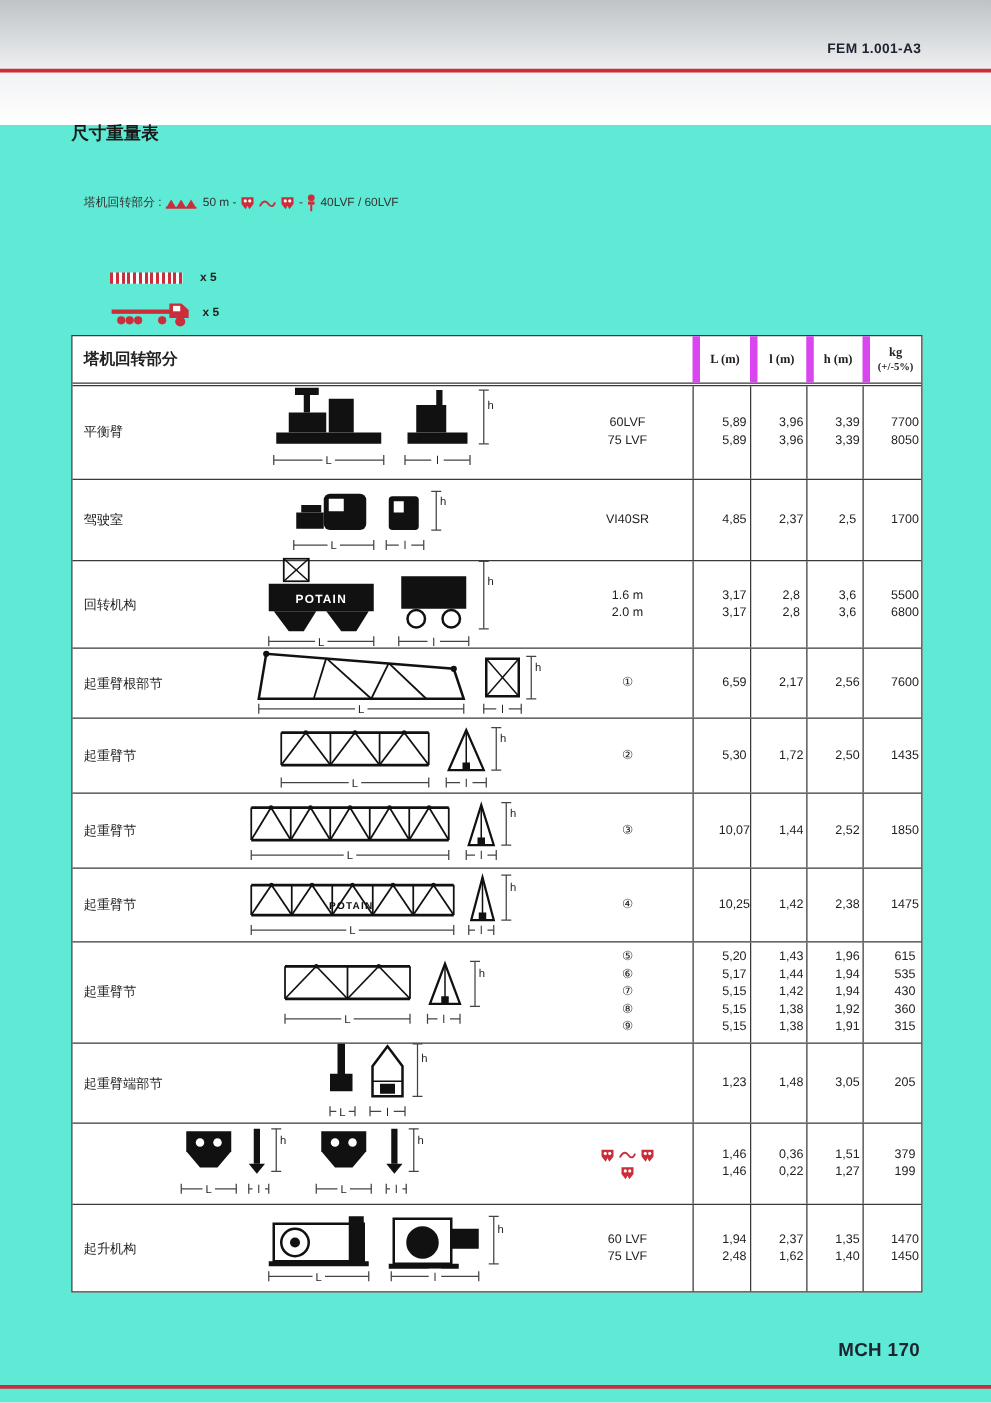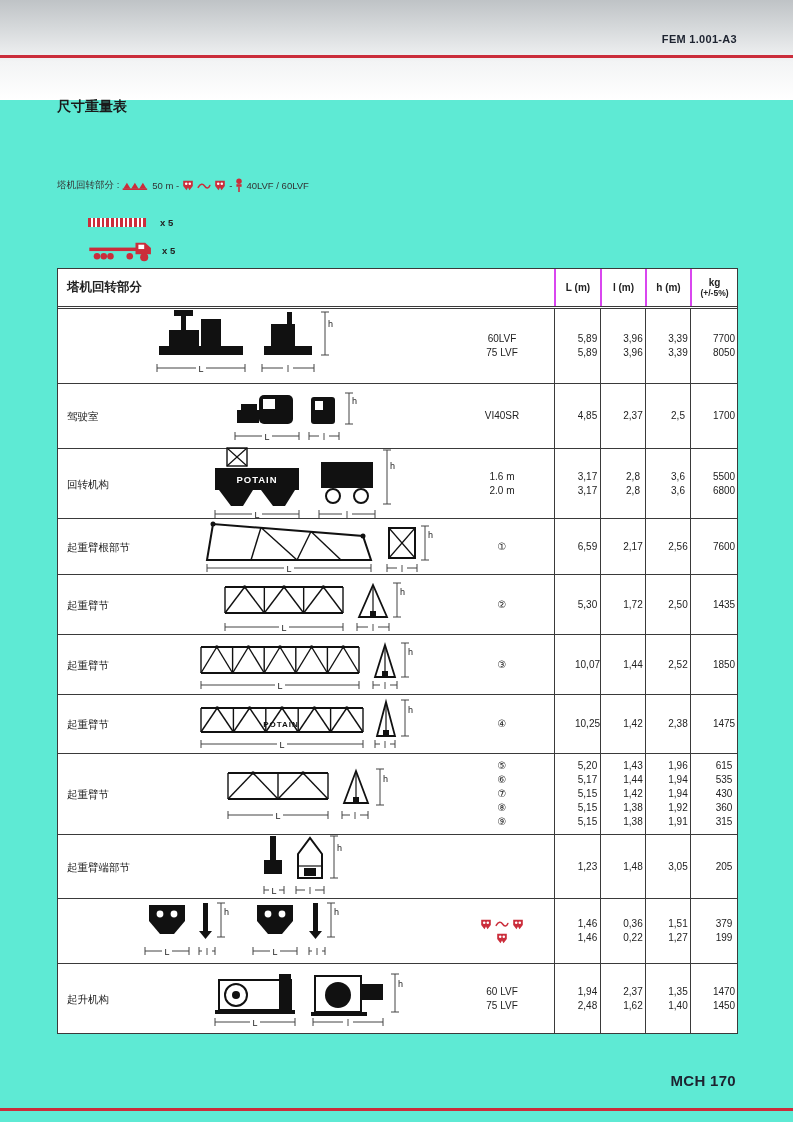--- a/index.html
+++ b/index.html
@@ -5,34 +5,34 @@
   html,body{margin:0;padding:0;background:#e8e8e8;}
   .page{position:relative;width:793px;height:1122px;margin:0 auto;background:#5eead4;overflow:hidden;
         font-family:"Liberation Sans","DejaVu Sans",sans-serif;color:#222;}
   .topband{position:absolute;left:0;top:0;width:793px;height:100px;
         background:linear-gradient(to bottom,#bfc3c6 0%,#d6d9db 28%,#f3f4f5 62%,#fff 100%);}
   .docref{position:absolute;top:33px;right:56px;font-size:11px;font-weight:bold;color:#1d2330;letter-spacing:.3px;}
   .rule{position:absolute;left:0;width:793px;height:3px;}
   .rule.top{top:55px;}
   .rule.bottom{top:1108px;}
   .title{position:absolute;left:57px;top:98px;font-size:14px;font-weight:bold;color:#1a1a1a;}
-  .introline{position:absolute;left:57px;top:155px;display:flex;align-items:center;gap:3px;font-size:9.5px;color:#333;white-space:nowrap;margin-top:23px;}
+  .introline{position:absolute;left:67px;top:155px;display:flex;align-items:center;gap:3px;font-size:9.5px;color:#333;white-space:nowrap;}
   .introline .iic{display:inline-flex;align-items:center;}
   .transport{position:absolute;left:88px;top:203px;}
   .trrow{display:flex;align-items:center;height:18px;margin-top:10px;}
   .stripes{width:58px;height:9px;border:none;
         background:repeating-linear-gradient(to right,var(--red) 0 2.5px,#fff 2.5px 4.6px);}
   .xlabel{font-size:9.5px;font-weight:bold;color:#222;margin-left:14px;}
   .truckwrap{display:inline-flex;}
   
   .dtable{position:absolute;left:57px;top:268px;width:681px;border:1.5px solid #3a3a3a;box-sizing:border-box;background:#fff;}
   .thead{display:flex;height:40px;border-bottom:3px double #3a3a3a;box-sizing:border-box;}
   .hc{display:flex;align-items:center;justify-content:center;box-sizing:border-box;font-size:10px;font-weight:bold;text-align:center;line-height:11px;}
   .hc.part{flex:1;justify-content:flex-start;padding-left:9px;font-size:12.5px;text-align:right;}
-  .hc.v{border-left:2px solid #d946ef;flex-direction:column;}
+  .hc.v{border-left:6px solid #d946ef;flex-direction:column;font-family:Liberation Serif, serif;}
   .w1{width:46px;} .w2{width:45px;} .w3{width:45px;} .w4{width:47px;}
   .kg2{font-size:8.5px;font-weight:bold;}
   .tbody .trow{display:flex;box-sizing:border-box;}
   .tbody .trow + .trow{border-top:1px solid #3a3a3a;}
   .c{display:flex;align-items:center;justify-content:center;box-sizing:border-box;font-size:10px;line-height:14px;white-space:pre-line;text-align:center;}
   .c.label{width:124px;justify-content:flex-start;text-align:left;padding-left:9px;font-size:10.5px;color:#1c1c1c;}
   .c.draw{flex:1;justify-content:center;}
   .c.variant{width:104px;color:#222;}
   .c.val{border-left:1px solid #3a3a3a;padding-left:20px;}
   .reeve{flex-direction:column;gap:3px;}
@@ -118,20 +118,21 @@
       <div class="hc v w2">l (m)</div>
       <div class="hc v w3">h (m)</div>
       <div class="hc v w4">
         <span>kg</span>
         <span class="kg2">(+/-5%)</span>
       </div>
     </div>
     <div class="tbody">
 
       <div class="trow" style="height:74px">
+        <div class="c label">平衡臂</div>
         <div class="c draw"><span><svg width="250" height="68" viewBox="0 0 250 68">
                 <rect x="30" y="36" width="84" height="9" fill="#111"></rect>
                 <rect x="40" y="20" width="30" height="16" fill="#111"></rect>
        <rect x="72" y="9" width="20" height="27" fill="#111"></rect>
                 <rect x="52" y="2" width="5" height="18" fill="#111"></rect>
        <rect x="45" y="0" width="19" height="6" fill="#111"></rect>
        <rect x="135" y="36" width="48" height="9" fill="#111"></rect>
                 <rect x="142" y="14" width="24" height="22" fill="#111"></rect>
        <rect x="158" y="2" width="5" height="12" fill="#111"></rect>
                 <line x1="196" y1="2" x2="196" y2="45" stroke="#444" stroke-width="1"></line>

